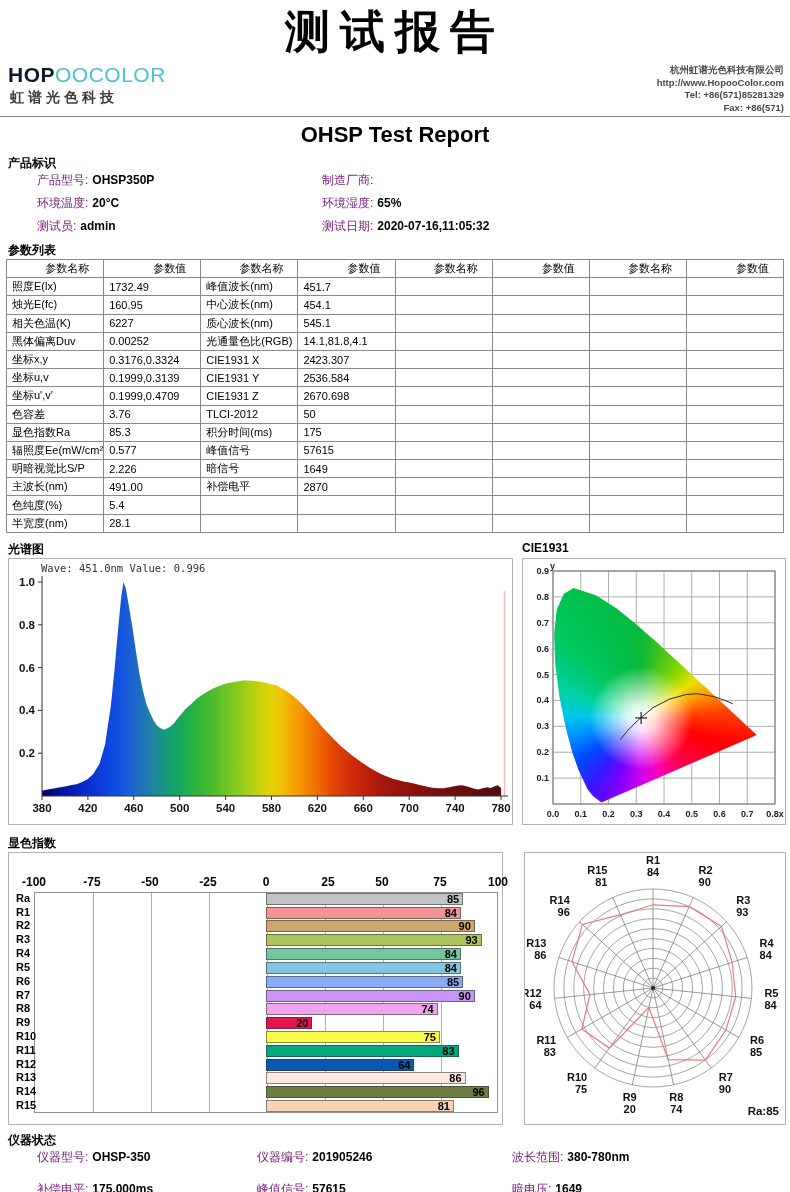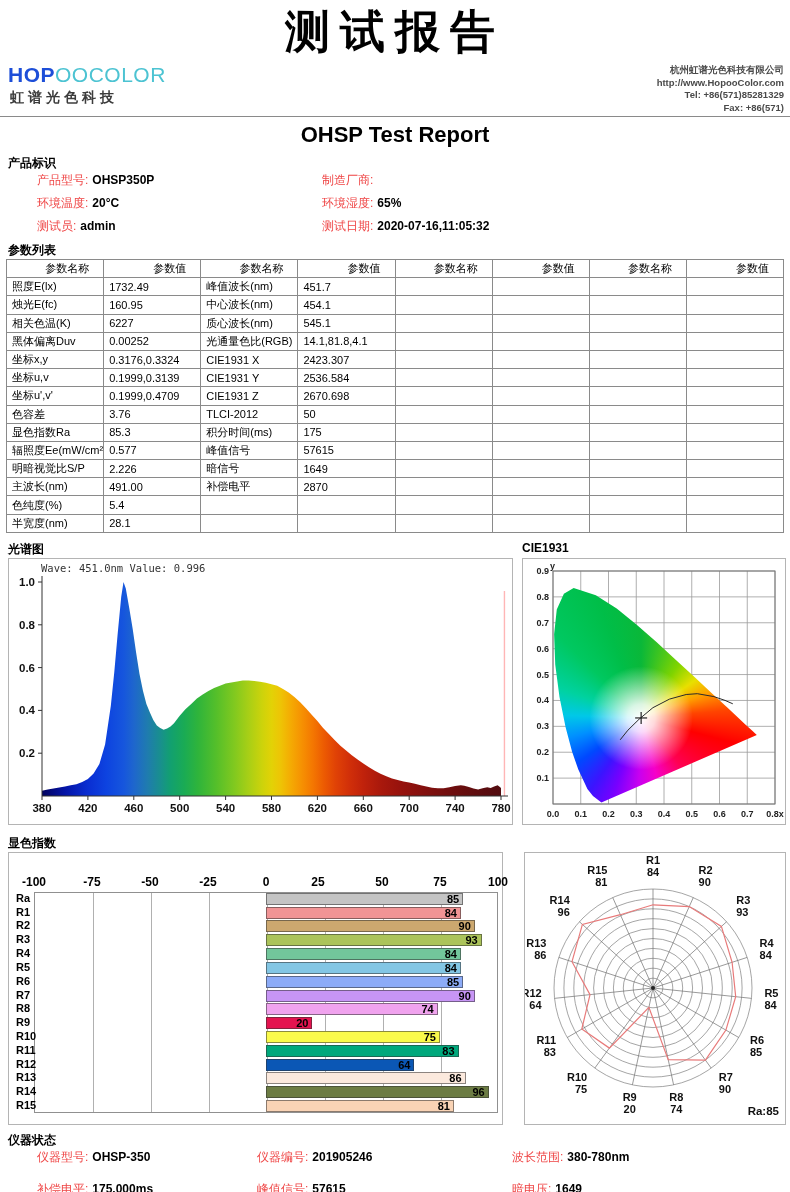--- a/index.html
+++ b/index.html
@@ -18,21 +18,21 @@
   .rule{border:none;border-top:1px solid #8a8a8a;margin:8px 0 0 0;}
   .subtitle{text-align:center;font-size:22px;font-weight:800;margin:5px 0 2px 0;height:26px;}
 
   .sec-heading{font-size:12px;font-weight:700;color:#000000;margin:7px 0 3px 8px;height:14px;}
   .chart-h{margin:6px 0 3px 0;}
   .heading-spacer{height:14px;margin:6px 0 3px 0;}
 
   .fields-grid{font-size:12px;}
   .product-grid{display:grid;grid-template-columns:285px auto;row-gap:6px;padding-left:37px;}
   .instr-grid{display:grid;grid-template-columns:220px 255px auto;row-gap:15px;padding-left:37px;}
-  .flabel{color:#ef4444;}
+  .flabel{color:#701a75;}
   .fvalue{font-weight:700;margin-left:4px;}
 
   table.params{border-collapse:collapse;table-layout:fixed;width:778px;margin:1px 6px 0 6px;font-size:11px;padding-left:46px;}
   table.params th,table.params td{border:1px solid #8a8a8a;height:17.2px;padding:0 5px;overflow:hidden;white-space:nowrap;}
   table.params th{font-weight:400;text-align:right;padding-right:14px;}
   table.params td{text-align:left;}
 
   .charts-row{display:flex;gap:9px;margin:2px 0 0 8px;}
   .cri-row{gap:21px;margin-top:4px;}
   .box{border:1px solid #b4b4b4;background:#fff;box-sizing:border-box;}
@@ -63,21 +63,21 @@
 </style>
 </head>
 <body>
 
 <div class="page">
 
   <div class="main-title">测试报告</div>
 
   <div class="brand-row">
     <div>
-      <div class="logo-line"><span id="logoBold" class="logo-bold" style="color: #1d4ed8;">HOP</span><span id="logoLight" class="logo-light" style="color: rgb(76, 195, 210);">OOCOLOR</span></div>
+      <div class="logo-line"><span id="logoBold" class="logo-bold" style="color: #0f172a;">HOP</span><span id="logoLight" class="logo-light" style="color: rgb(76, 195, 210);">OOCOLOR</span></div>
       <div class="logo-caption">虹谱光色科技</div>
     </div>
     <div class="company">
       <div>杭州虹谱光色科技有限公司</div>
       <div>http://www.HopooColor.com</div>
       <div>Tel: +86(571)85281329</div>
       <div>Fax: +86(571)</div>
     </div>
   </div>
 
@@ -388,21 +388,21 @@
 
   <div class="charts-row cri-row">
     <div>
       <div class="sec-heading chart-h">显色指数</div>
       <div class="box bar-box" id="barBox">
           <span class="axlbl" style="left: 25px;">-100</span>
           <span class="axlbl" style="left: 83px;">-75</span>
           <span class="axlbl" style="left: 141px;">-50</span>
           <span class="axlbl" style="left: 199px;">-25</span>
           <span class="axlbl" style="left: 257px;">0</span>
-          <span class="axlbl" style="left: 309px;">25</span>
+          <span class="axlbl" style="left: 319px;">25</span>
           <span class="axlbl" style="left: 373px;">50</span>
           <span class="axlbl" style="left: 431px;">75</span>
           <span class="axlbl" style="left: 489px;">100</span>
           <div class="bar-plotframe">
             <div class="vline" style="left: 58px;"></div>
             <div class="vline" style="left: 116px;"></div>
             <div class="vline" style="left: 174px;"></div>
             <div class="vline" style="left: 232px;"></div>
             <div class="vline" style="left: 290px;"></div>
             <div class="vline" style="left: 348px;"></div>

